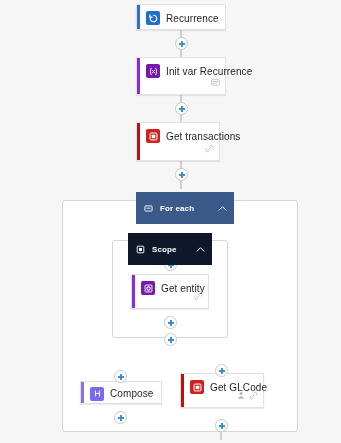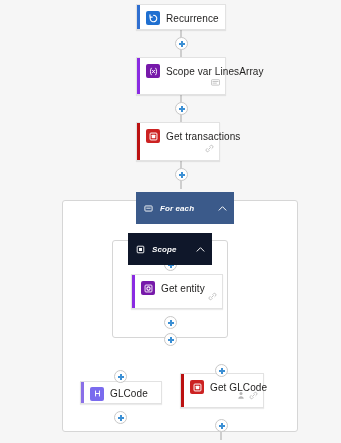--- a/index.html
+++ b/index.html
@@ -55,21 +55,21 @@
   .card .meta{
     position:absolute;right:5px;bottom:3px;
     display:flex;gap:4px;align-items:center;
   }
   .card .meta span{display:block;opacity:.62;}
 
   
   .ghead{
     position:absolute;display:flex;align-items:center;
     height:22px;box-sizing:border-box;padding:16px 7px;
-    z-index:7;color:#ffffff;font-style:italic;
+    z-index:7;color:#ffffff;
   }
   .ghead .gic{
     width:11px;height:11px;margin-right:6px;flex:0 0 auto;
     display:flex;align-items:center;justify-content:center;
   }
   .ghead .gtitle{font-size:8px;font-weight:bold;letter-spacing:.1px;}
   .ghead .chev{margin-left:auto;display:flex;align-items:center;}
 
   
   .gbox{
@@ -132,21 +132,21 @@
   <div class="card" style="left:136px;top:57px;width:90px;height:38px;">
     <div class="accent" style="background:#8a2be2;"></div>
     <div class="row">
       <div class="ic" style="background:#7719aa;">
         <svg width="11" height="9" viewBox="0 0 14 11">
           <path d="M4.1 1.2C2.7 2.4 2.7 8.6 4.1 9.8" fill="none" stroke="#fff" stroke-width="1.2" stroke-linecap="round"></path>
           <path d="M9.9 1.2c1.4 1.2 1.4 7.4 0 8.6" fill="none" stroke="#fff" stroke-width="1.2" stroke-linecap="round"></path>
           <path d="M5.6 3.9l2.8 3.2M8.4 3.9L5.6 7.1" fill="none" stroke="#fff" stroke-width="1.2" stroke-linecap="round"></path>
         </svg>
       </div>
-      <div class="title">Scope var LinesArray</div>
+      <div class="title">Init var Recurrence</div>
     </div>
     <div class="meta">
       <span>
         <svg width="9" height="8" viewBox="0 0 12 10">
           <rect x="0.6" y="0.6" width="10.8" height="7.2" rx="1" fill="none" stroke="#888" stroke-width="1"></rect>
           <path d="M2.6 3h6.8M2.6 5.2h4.6" stroke="#888" stroke-width="1" stroke-linecap="round"></path>
         </svg>
       </span>
     </div>
   </div>
@@ -196,21 +196,21 @@
       </svg>
     </div>
     <div class="gtitle">Scope</div>
     <div class="chev">
       <svg width="9" height="7" viewBox="0 0 12 8">
         <path d="M1.4 6.2L6 1.6l4.6 4.6" fill="none" stroke="#fff" stroke-width="1.3" stroke-linecap="round" stroke-linejoin="round"></path>
       </svg>
     </div>
   </div>
 
-  <div class="card" style="left:131px;top:274px;width:92px;height:35px;">
+  <div class="card" style="left:131px;top:274px;width:78px;height:35px;">
     <div class="accent" style="background:#8a2be2;"></div>
     <div class="row">
       <div class="ic" style="background:#7719aa;">
         <svg width="9" height="9" viewBox="0 0 12 12">
           <rect x="1.4" y="1.4" width="9.2" height="9.2" rx="1.2" fill="none" stroke="#fff" stroke-width="1.2"></rect>
           <circle cx="6" cy="6" r="2.2" fill="none" stroke="#fff" stroke-width="1.4"></circle>
         </svg>
       </div>
       <div class="title">Get entity</div>
     </div>
@@ -226,21 +226,21 @@
   </div>
 
   <div class="card" style="left:80px;top:381px;width:82px;height:23px;">
     <div class="accent" style="background:#8a6fe8;"></div>
     <div class="row" style="height:23px;">
       <div class="ic" style="background:#7a6bee;">
         <svg width="9" height="9" viewBox="0 0 12 12">
           <path d="M3.4 2.6v6.8M8.6 2.6v6.8M3.4 6h5.2" stroke="#fff" stroke-width="1.3" stroke-linecap="round"></path>
         </svg>
       </div>
-      <div class="title">GLCode</div>
+      <div class="title">Compose</div>
     </div>
   </div>
 
   <div class="card" style="left:180px;top:373px;width:84px;height:35px;">
     <div class="accent" style="background:#bb1111;"></div>
     <div class="row">
       <div class="ic" style="background:#cc2222;">
         <svg width="9" height="9" viewBox="0 0 12 12">
           <rect x="1.4" y="1.4" width="9.2" height="9.2" rx="1.2" fill="none" stroke="#fff" stroke-width="1.3"></rect>
           <rect x="3.6" y="3.6" width="4.8" height="4.8" rx="0.6" fill="#fff"></rect>

